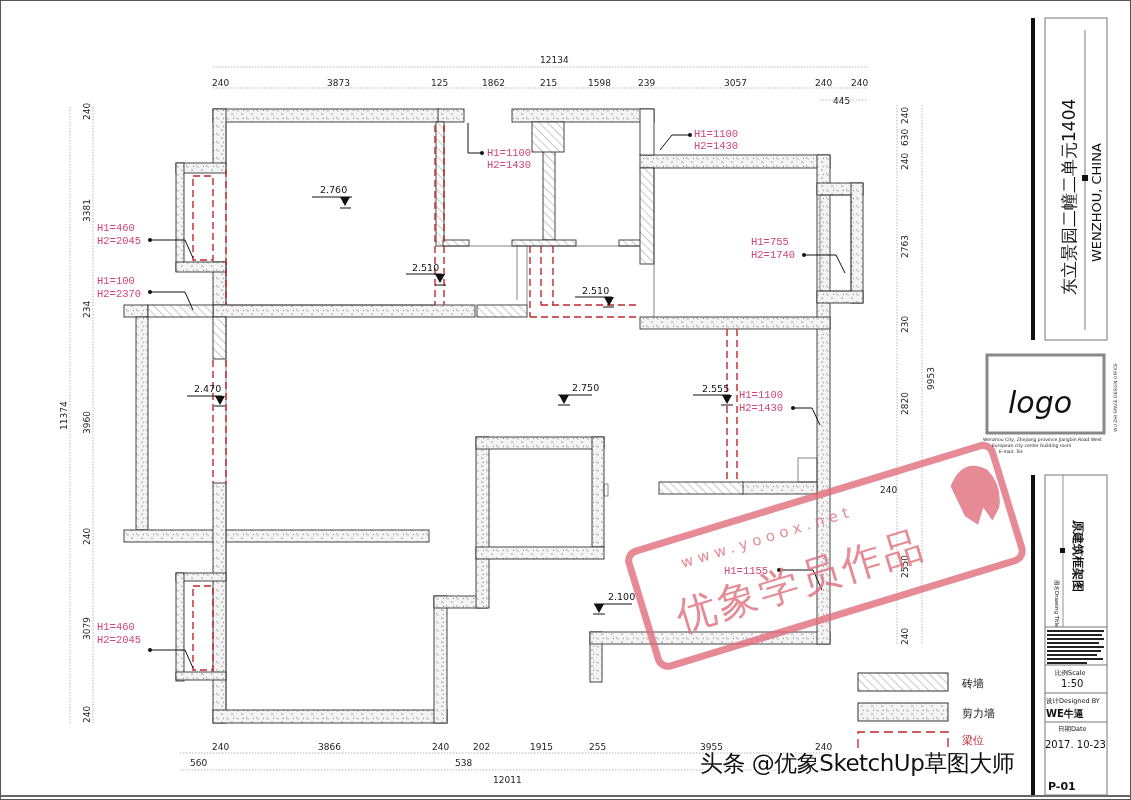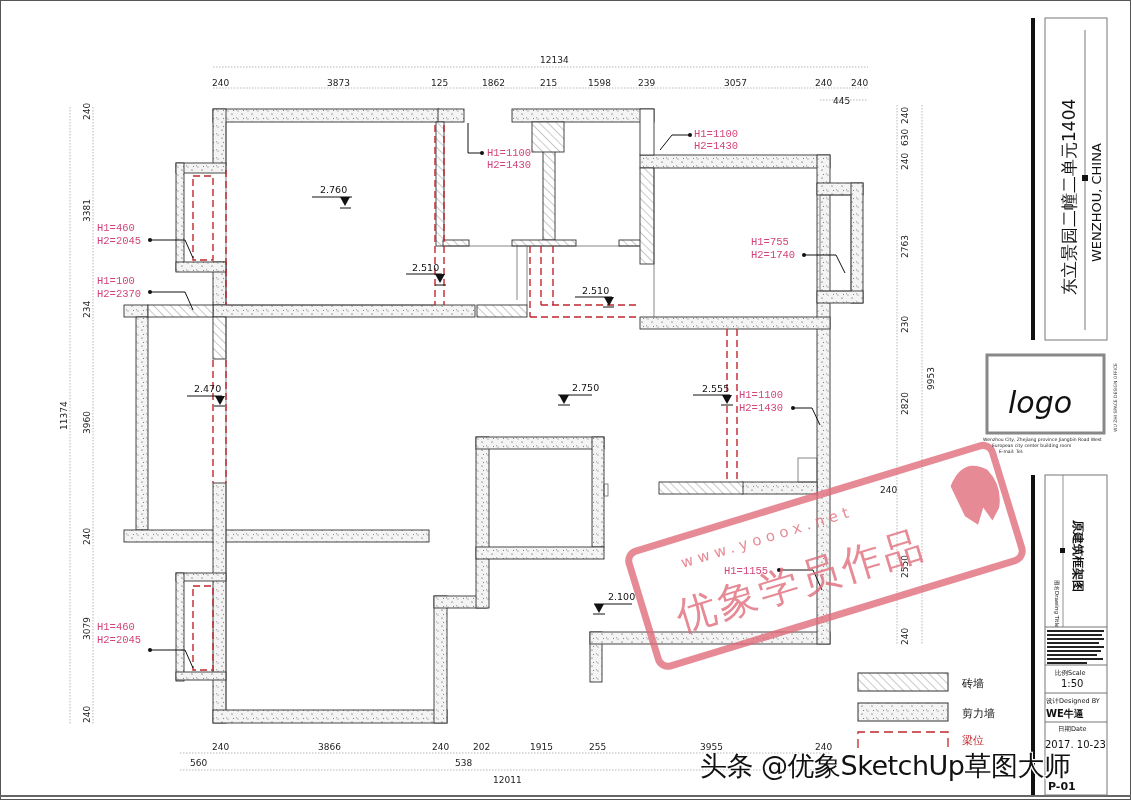--- a/index.html
+++ b/index.html
@@ -2,21 +2,21 @@
 <html><head>
 <meta charset="utf-8">
 <style>
   html,body{margin:0;padding:0;background:#fff;}
   body{width:1131px;height:800px;position:relative;overflow:hidden;font-family:"DejaVu Sans",sans-serif;}
   #frame{position:absolute;left:0;top:0;width:970px;height:800px;}
   svg text{font-family:"DejaVu Sans",sans-serif;}
   .dim{font-size:9px;fill:#222;}
   .mono{font-family:"Liberation Mono","DejaVu Sans Mono",monospace;font-size:10.5px;fill:#d2447a;}
   .lvl{font-size:9.5px;fill:#111;}
-  .bottom-banner{position:absolute;left:700px;top:748px;font-size:27px;color:#111;font-family:"DejaVu Sans",sans-serif;letter-spacing:-0.5px;text-shadow:1px 1px 0 #fff,-1px -1px 0 #fff,1px -1px 0 #fff,-1px 1px 0 #fff;white-space:nowrap;}
+  .bottom-banner{position:absolute;left:700px;top:748px;font-size:23px;color:#111;font-family:"DejaVu Sans",sans-serif;letter-spacing:-0.5px;text-shadow:1px 1px 0 #fff,-1px -1px 0 #fff,1px -1px 0 #fff,-1px 1px 0 #fff;white-space:nowrap;}
 </style>
 </head>
 <body>
 
 <div id="frame">
 <svg width="1131" height="800" viewBox="0 0 1131 800" xmlns="http://www.w3.org/2000/svg">
   <defs>
     <pattern id="hatch" width="6" height="6" patternUnits="userSpaceOnUse" patternTransform="rotate(-45)">
       <rect width="6" height="6" fill="#fff"></rect>
       <line x1="0" y1="0" x2="0" y2="6" stroke="#777" stroke-width="0.8"></line>

